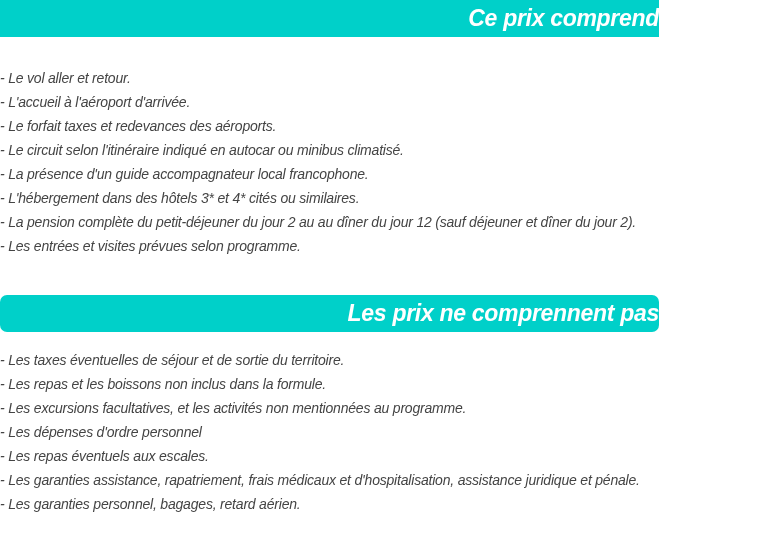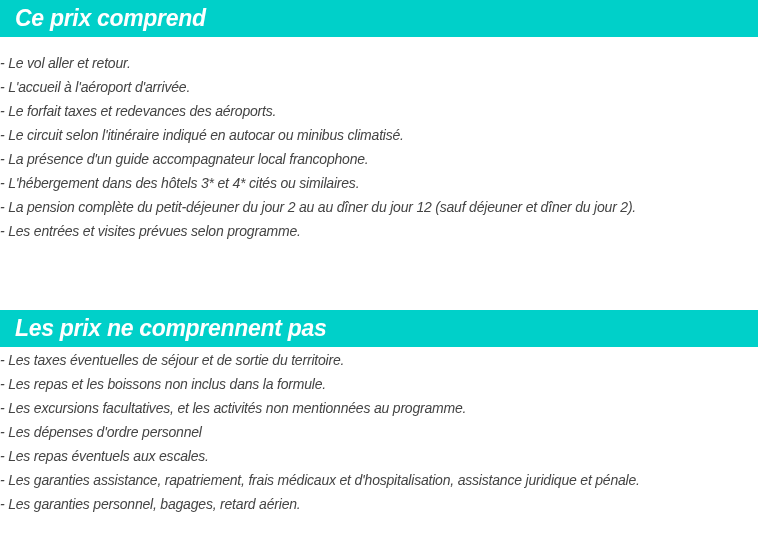--- a/index.html
+++ b/index.html
@@ -10,25 +10,25 @@
       height: 556px;
       overflow: hidden;
     }
     body {
       font-family: "Liberation Sans", "DejaVu Sans", sans-serif;
       position: relative;
     }
     .section-header {
       position: absolute;
       left: 0;
-      width: 758px;
+      width: 659px;
       height: 37px;
       background: #00d0c9;
       box-sizing: border-box;
-      padding-left: 15px;
+      text-align: right;
     }
     .section-header h2 {
       margin: 0;
       color: #ffffff;
       font-style: italic;
       font-weight: bold;
       font-size: 23px;
       line-height: 37px;
       letter-spacing: -0.3px;
     }
@@ -42,22 +42,22 @@
     .item-list li {
       font-style: italic;
       font-size: 14px;
       color: #444444;
       height: 24px;
       line-height: 24px;
       white-space: nowrap;
       letter-spacing: -0.2px;
     }
     #header-includes { top: 0; }
-    #list-includes { top: 51px; }
-    #header-excludes { top: 310px; }
+    #list-includes { top: 66px; }
+    #header-excludes { top: 295px; border-radius: 7px; }
     #list-excludes { top: 348px; }
   </style>
 </head>
 <body>
 
 <div class="section-header" id="header-includes">
   <h2>Ce prix comprend</h2>
 </div>
 <ul class="item-list" id="list-includes">
   <li>- Le vol aller et retour.</li>

